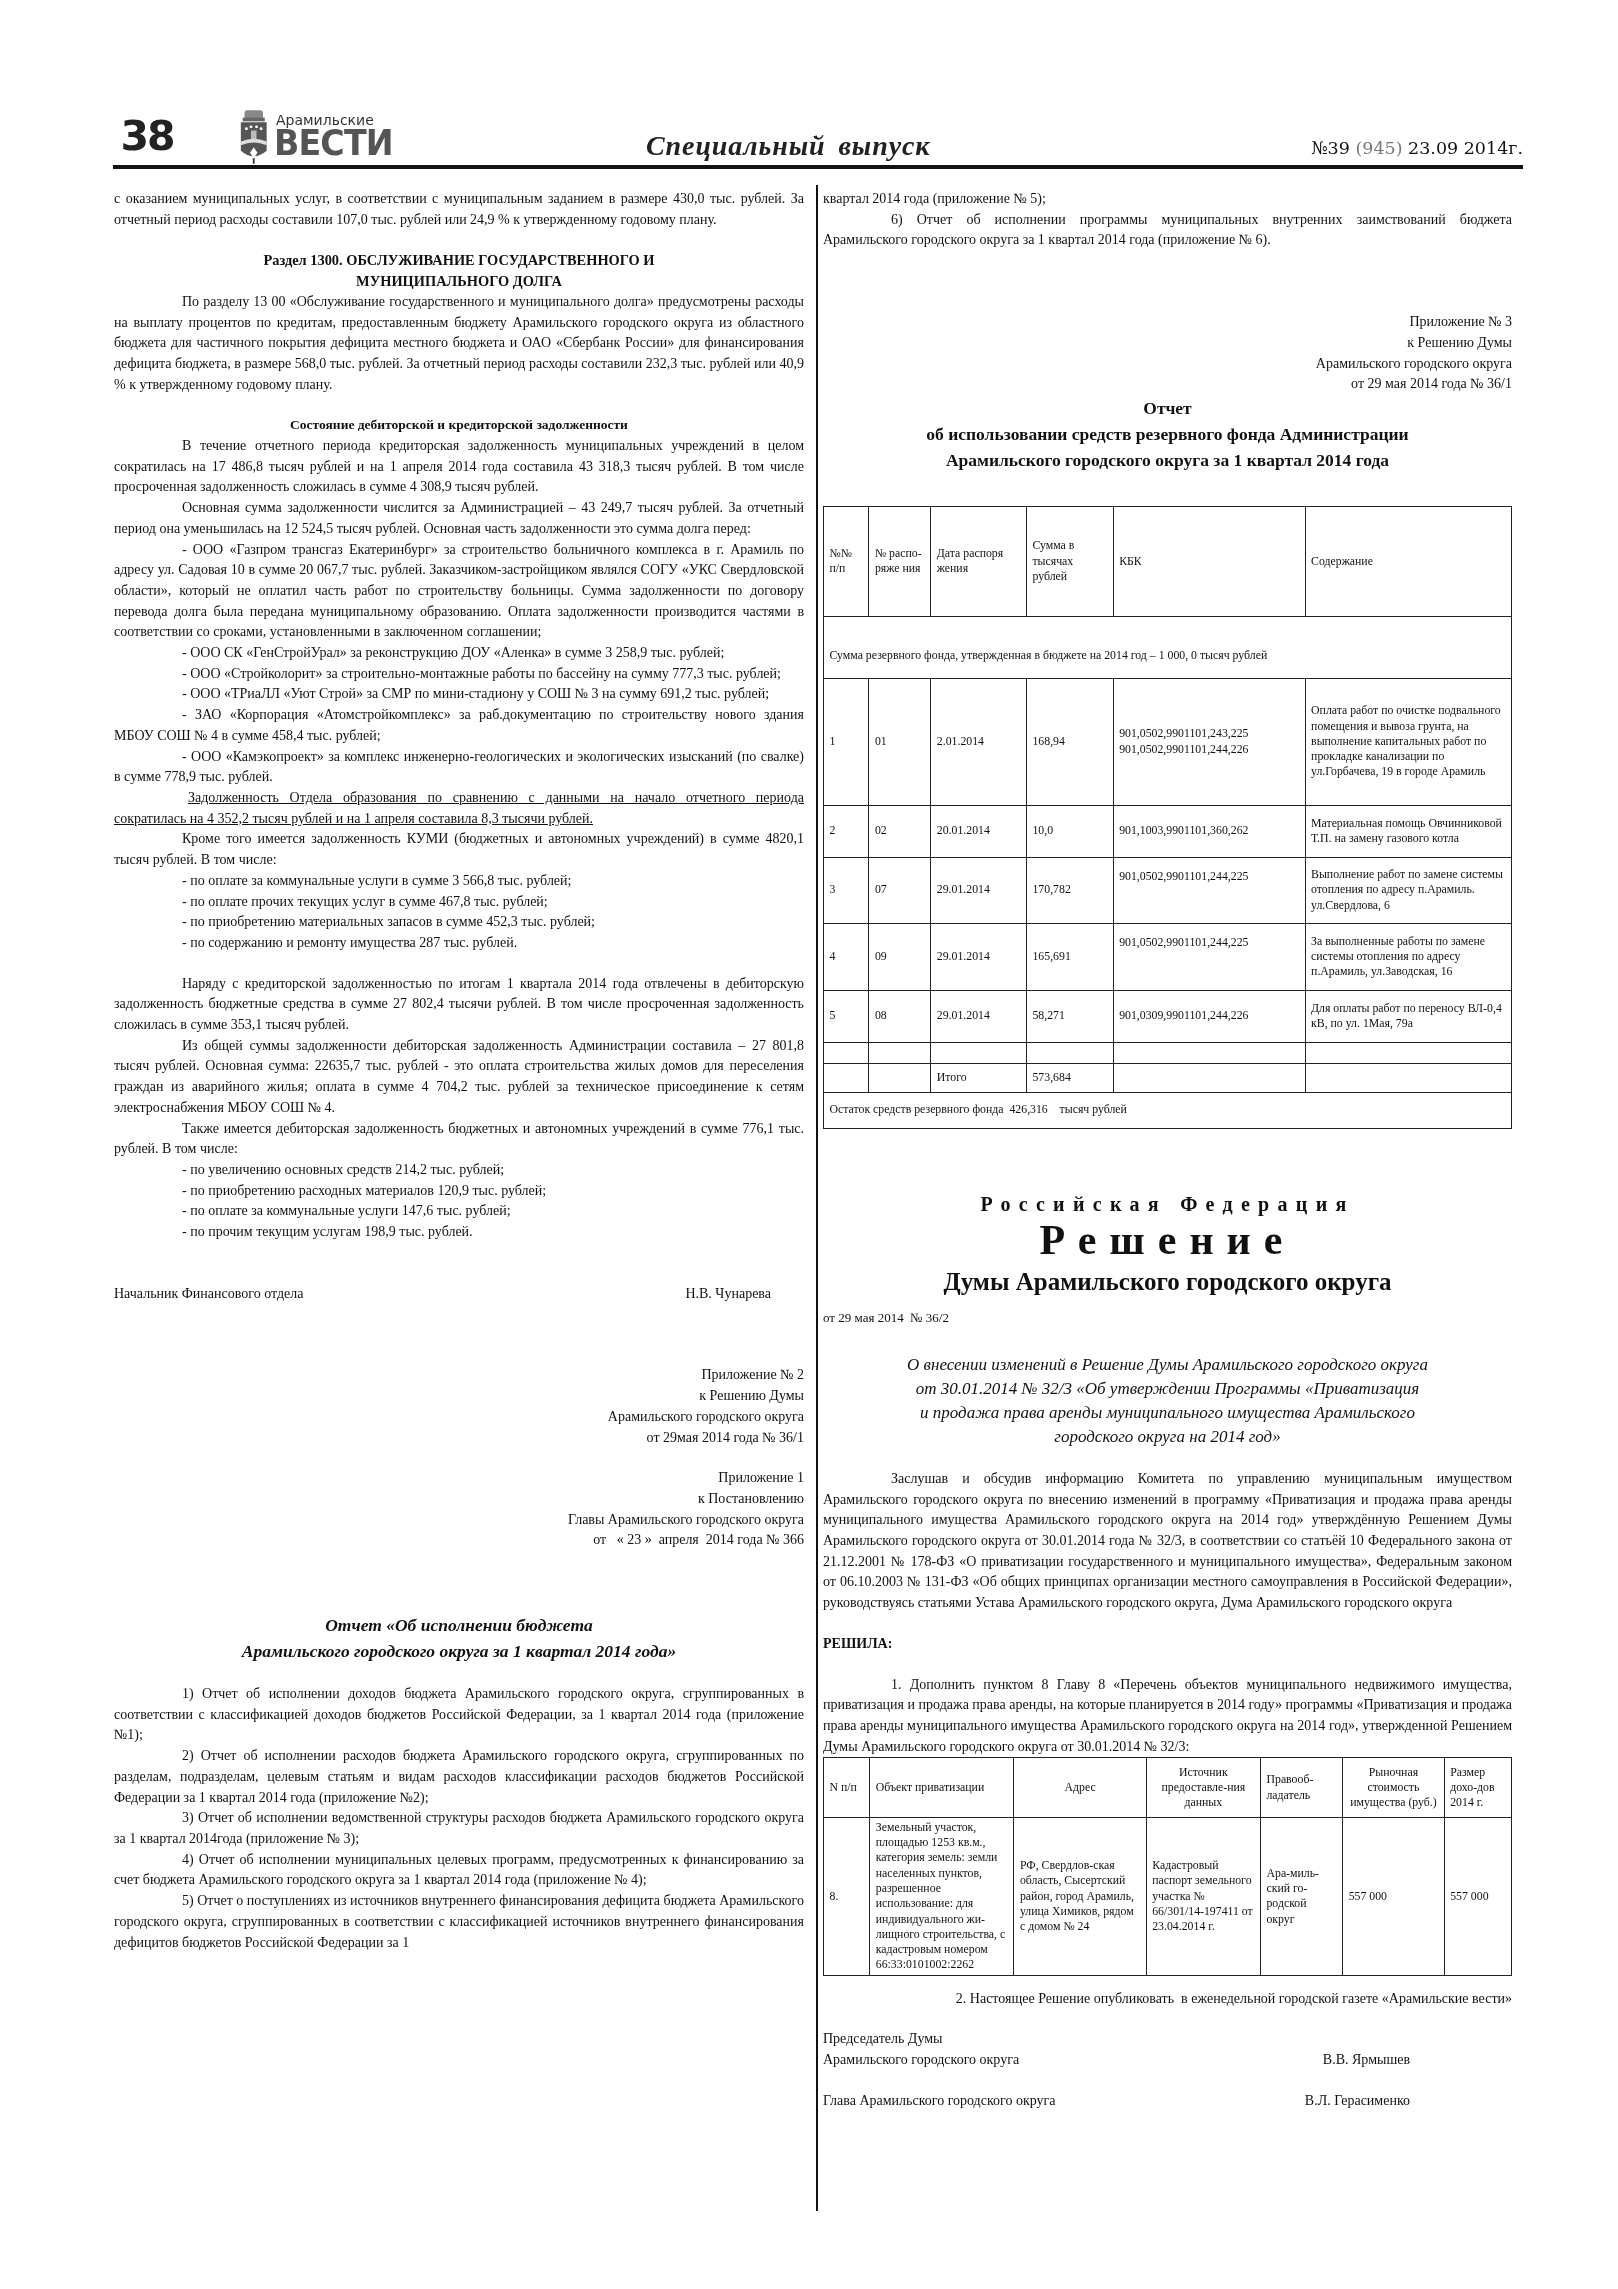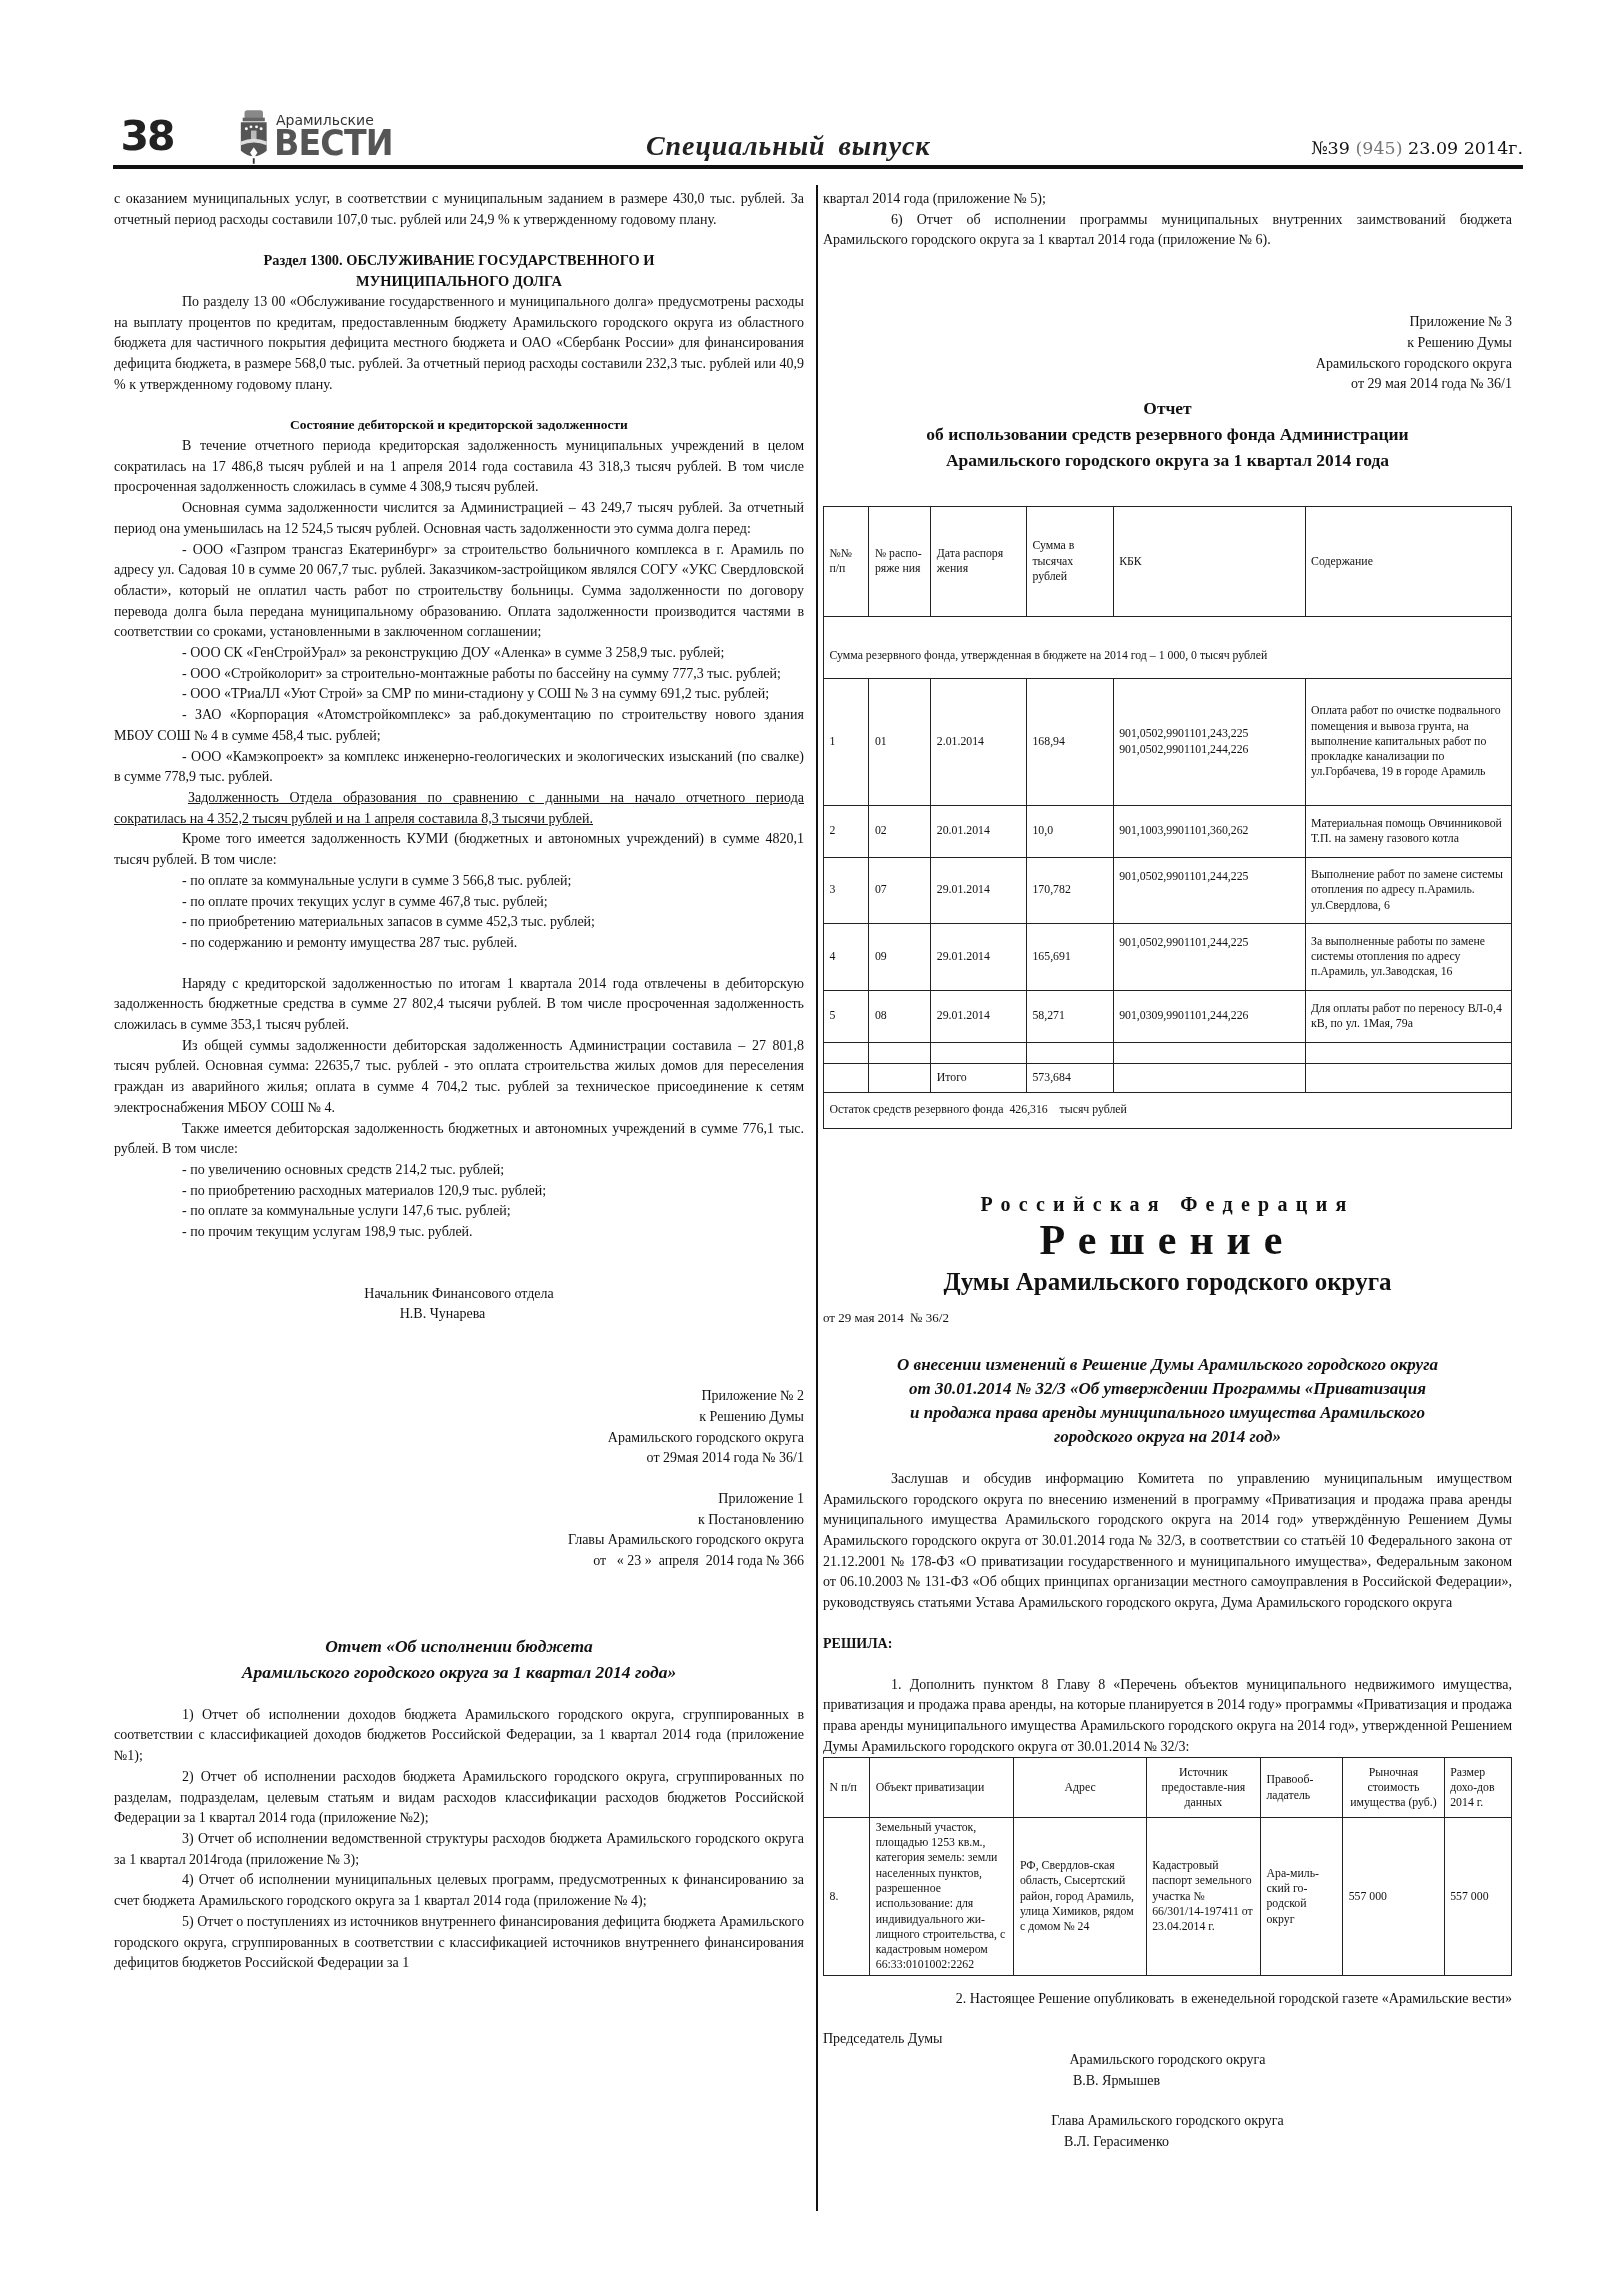--- a/index.html
+++ b/index.html
@@ -27,41 +27,41 @@
   p { margin: 0; }
   .ind { text-indent: 68px; }
   .ind2 { text-indent: 74px; text-decoration: underline; }
   .right { text-align: right; }
   .bold { font-weight: bold; }
   .h-sec { font-weight: bold; text-align: center; font-size: 14.4px; }
   .sp-s { height: 20px; }
   .sp-m { height: 41px; }
   .sp-l { height: 61px; }
   .list-item { padding-left: 68px; text-align: left; }
-  .sig-row { display: flex; justify-content: space-between; text-align: center; flex-direction: column; }
+  .sig-row { display: flex; justify-content: space-between; text-align: center; }
   .sig-row .sig-name { padding-right: 33px; }
 
   .report-title-it { font-style: italic; font-weight: bold; text-align: center; font-size: 17.5px; line-height: 26px; }
   .report3-title { font-weight: bold; text-align: center; font-size: 17.5px; line-height: 26px; }
 
   
   table { border-collapse: collapse; width: 100%; }
   .rf-table td, .rf-table th { border: 1.4px solid #222; font-weight: normal; font-size: 11.8px; line-height: 15.3px; vertical-align: middle; text-align: left; padding: 0 5.5px; }
   .rf-table th { height: 109px; }
   .rf-table .span-row td { height: 44px; padding-top: 16.6px; vertical-align: middle; }
   .rf-table .blank-row td { height: 20px; }
   .rf-table .total-row td { height: 28px; }
   .rf-table .rest-row td { height: 35px; }
   .kbk { line-height: 14.8px; }
 
   
   .rf-federation { text-align: center; font-weight: bold; font-size: 20px; letter-spacing: 8.3px; }
   .decision { text-align: center; font-weight: bold; font-size: 42px; letter-spacing: 13px; line-height: 52px; }
   .duma { text-align: center; font-weight: bold; font-size: 25px; line-height: 31px; }
-  .decision-title { font-style: italic; font-weight: bold; text-align: center; font-size: 17px; line-height: 24px; }
+  .decision-title { font-style: italic; font-weight: normal; text-align: center; font-size: 17px; line-height: 24px; }
 
   
   .pv-table td, .pv-table th { border: 1.4px solid #222; font-weight: normal; font-size: 11.8px; line-height: 15.3px; vertical-align: middle; text-align: left; padding: 1.8px 5.5px; }
   .pv-table th { height: 55px; }
   .pv-table td { height: 138px; }
 </style>
 </head>
 <body>
 
 <div class="page">

